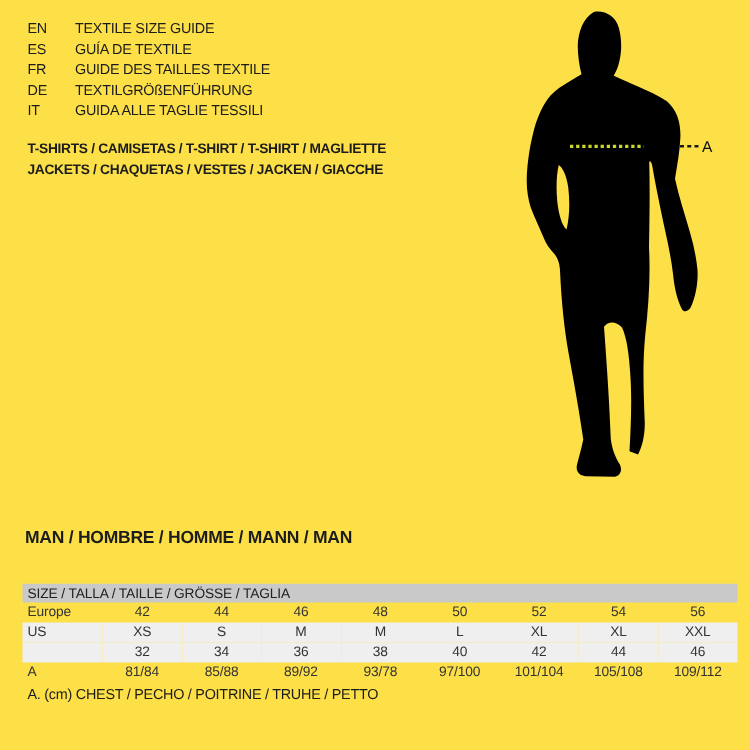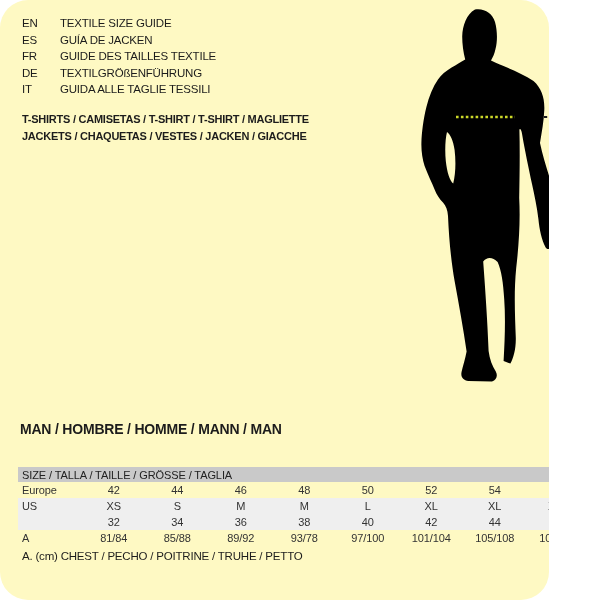--- a/index.html
+++ b/index.html
@@ -1,19 +1,19 @@
 <!DOCTYPE html>
 <html style="--text: #1c1c1c; --silhouette: #000000; --chest-line: #ccd829; --leader-line: #1a1a1a; --table-header-bg: #c9c9c9; --row-shade: #efefef; --table-text: #333333;"><head>
 <meta charset="utf-8">
 <style>
   html,body { margin:0; padding:0; background:#fff; }
   .canvas {
-    position:relative; width:549px; height:600px; background:#fef9c3;
+    position:relative; width:600px; height:600px; background:#fde047;
     font-family:"Liberation Sans","DejaVu Sans",sans-serif;
-    color:var(--text,#1c1c1c); overflow:hidden;border-radius:28px;
+    color:var(--text,#1c1c1c); overflow:hidden;
   }
   
   .lang-list { position:absolute; left:22px; top:17px; font-size:11.5px; letter-spacing:-0.2px; }
   .lang-row { display:flex; height:16.6px; }
   .lang-code { width:38px; flex:0 0 38px; }
   
   .cats { position:absolute; left:22px; top:111px; font-weight:bold; font-size:11px;
           line-height:17.3px; letter-spacing:-0.25px; }
   
   .fig { position:absolute; left:390px; top:0; width:210px; height:420px; }
@@ -39,21 +39,21 @@
 
 <div class="canvas">
 
   <div class="lang-list">
     <div class="lang-row">
       <span class="lang-code">EN</span>
       <span class="lang-label">TEXTILE SIZE GUIDE</span>
     </div>
     <div class="lang-row">
       <span class="lang-code">ES</span>
-      <span class="lang-label">GUÍA DE JACKEN</span>
+      <span class="lang-label">GUÍA DE TEXTILE</span>
     </div>
     <div class="lang-row">
       <span class="lang-code">FR</span>
       <span class="lang-label">GUIDE DES TAILLES TEXTILE</span>
     </div>
     <div class="lang-row">
       <span class="lang-code">DE</span>
       <span class="lang-label">TEXTILGRÖßENFÜHRUNG</span>
     </div>
     <div class="lang-row">

